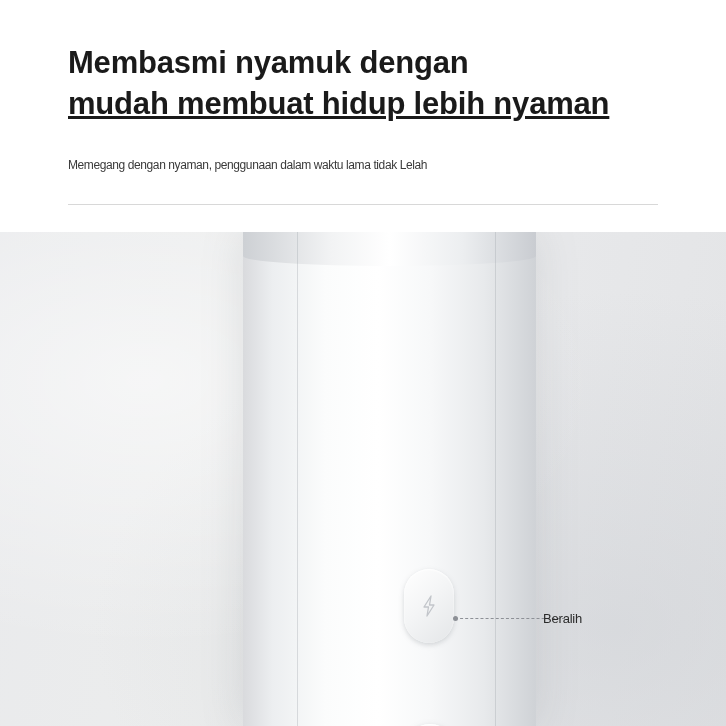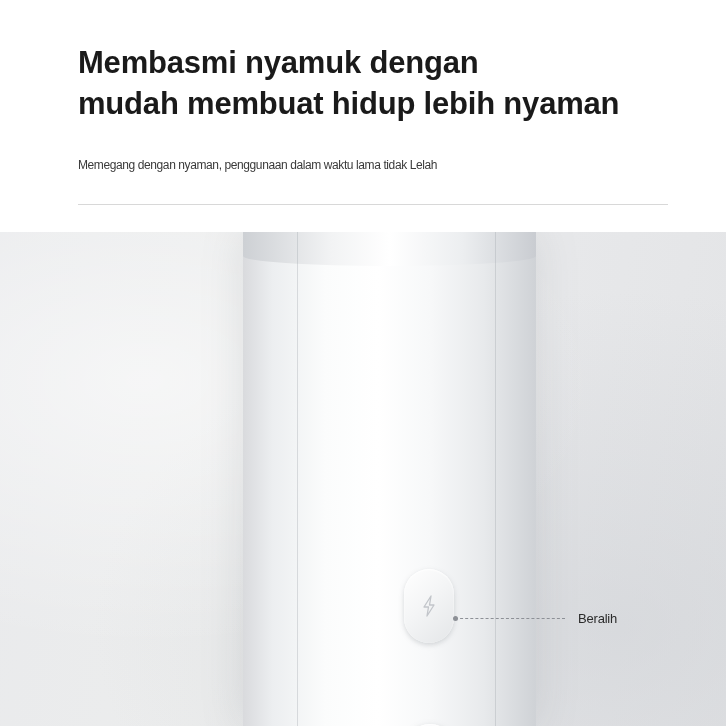--- a/index.html
+++ b/index.html
@@ -21,35 +21,35 @@
   }
 
   
   .header {
     position: absolute;
     left: 0;
     top: 0;
     width: 662px;
     height: 232px;
     background: #ffffff;
-    margin-left: 10px;
   }
   .headline {
     position: absolute;
     left: 68px;
     top: 42px;
     width: 620px;
     font-size: 31px;
     line-height: 41px;
     font-weight: bold;
     color: #1a1a1a;
     letter-spacing: -0.2px;
   }
   .headline .line2 {
     display: block;
+    text-decoration: underline;
   }
   .subhead {
     position: absolute;
     left: 68px;
     top: 158px;
     width: 600px;
     font-size: 12px;
     color: #3a3a3a;
     letter-spacing: -0.4px;
     white-space: nowrap;
@@ -168,21 +168,21 @@
     position: absolute;
     width: 5px;
     height: 5px;
     border-radius: 50%;
     background: #8d9096;
   }
 
   
   .c-beralih-line  { left: 455px; top: 386px; width: 110px; }
   .c-beralih-dot   { left: 453px; top: 384px; }
-  .c-beralih-label { left: 578px; top: 379px; }
+  .c-beralih-label { left: 543px; top: 379px; }
 </style>
 </head>
 <body>
 
 <div class="page">
 
   <div class="header">
     <div class="headline">
       <span>Membasmi nyamuk dengan</span>
       <span class="line2">mudah membuat hidup lebih nyaman</span>

